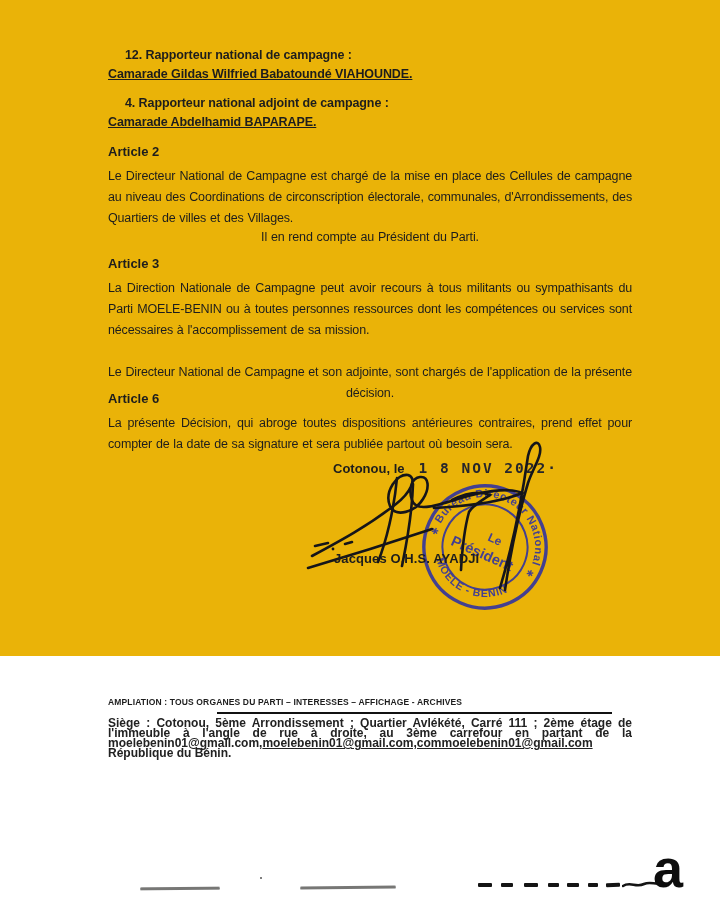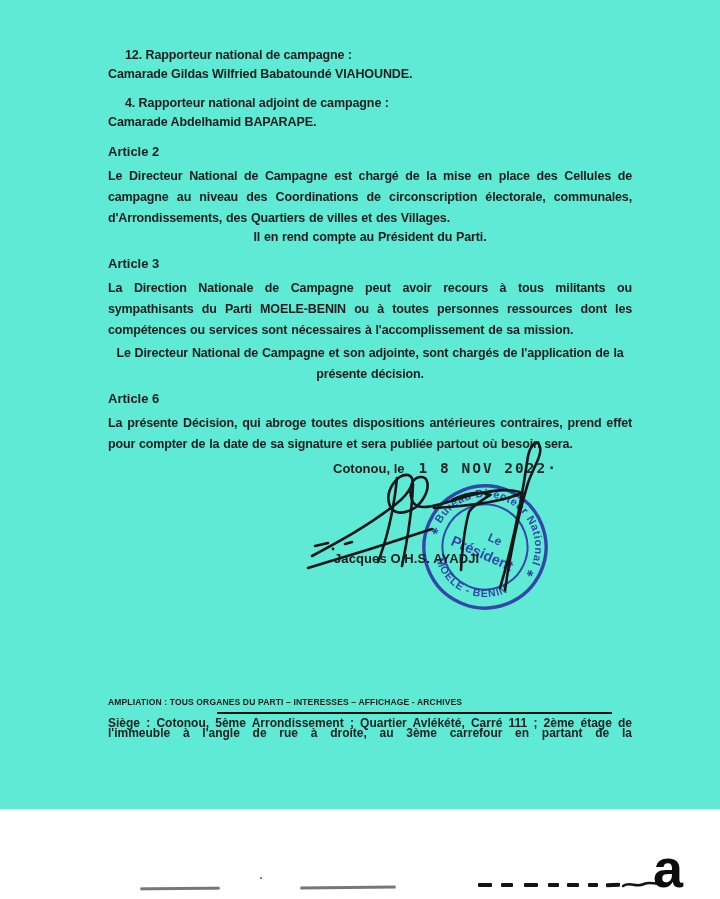--- a/index.html
+++ b/index.html
@@ -2,27 +2,27 @@
 <html><head>
 <meta charset="utf-8">
 <style>
   html,body{margin:0;padding:0;}
   body{
     width:720px;height:899px;
     background:#ffffff;
     font-family:"Liberation Sans", sans-serif;
     overflow:hidden;
   }
-  .page{position:relative;width:720px;height:809px;background:#5eead4;color:#1d1d1d;}
+  .page{position:relative;width:720px;height:656px;background:#eab308;color:#1d1d1d;}
   .doc{position:absolute;left:0;top:0;width:720px;height:899px;}
   .blk{position:absolute;left:108px;width:524px;}
   .item-title{font-size:12.5px;font-weight:700;padding-left:17px;line-height:19px;letter-spacing:-0.1px;}
-  .item-name{font-size:12.5px;font-weight:700;line-height:19px;letter-spacing:-0.1px;}
+  .item-name{font-size:12.5px;font-weight:700;line-height:19px;letter-spacing:-0.1px;text-decoration:underline;}
   .art-h{font-size:13px;font-weight:700;line-height:18px;}
-  .para{font-size:12.5px;font-weight:700;line-height:21px;text-align:justify;letter-spacing:-0.15px;word-spacing:0.5px;}
+  .para{font-size:12.5px;font-weight:400;line-height:21px;text-align:justify;letter-spacing:-0.15px;word-spacing:0.5px;}
   .para-single{text-align:center;}
   .dateline{position:absolute;left:333px;top:459px;white-space:nowrap;}
   .place{font-size:13px;font-weight:700;display:inline-block;text-align:center;}
   .datestamp{font-family:"DejaVu Sans Mono", monospace;font-size:14.5px;font-weight:700;
     letter-spacing:2px;display:inline-block;margin-left:14px;color:#26262c;}
   .stamp{position:absolute;left:418px;top:480px;width:134px;height:134px;
     transform:rotate(24deg);opacity:0.88;}
   .sig-svg{position:absolute;left:300px;top:438px;width:250px;height:195px;}
   .signatory{position:absolute;left:334px;top:551px;font-size:13px;font-weight:700;letter-spacing:0.1px;text-align:center;}
   .ampliation{position:absolute;left:108px;top:697px;font-size:8.5px;font-weight:700;letter-spacing:0.15px;}
@@ -64,21 +64,21 @@
       <div class="item-name">Camarade Abdelhamid BAPARAPE.</div>
     </div>
 
     <div class="blk art-h" style="top:143px">Article 2</div>
     <div class="blk para" style="top:166px">Le Directeur National de Campagne est chargé de la mise en place des Cellules de campagne au niveau des Coordinations de circonscription électorale, communales, d'Arrondissements, des Quartiers de villes et des Villages.</div>
     <div class="blk para para-single" style="top:227px">Il en rend compte au Président du Parti.</div>
 
     <div class="blk art-h" style="top:255px">Article 3</div>
     <div class="blk para" style="top:278px">La Direction Nationale de Campagne peut avoir recours à tous militants ou sympathisants du Parti MOELE-BENIN ou à toutes personnes ressources dont les compétences ou services sont nécessaires à l'accomplissement de sa mission.</div>
 
-    <div class="blk para para-single" style="top:343px">Le Directeur National de Campagne et son adjointe, sont chargés de l'application de la présente décision.</div>
+    <div class="blk para para-single" style="top:362px">Le Directeur National de Campagne et son adjointe, sont chargés de l'application de la présente décision.</div>
 
     <div class="blk art-h" style="top:390px">Article 6</div>
     <div class="blk para" style="top:413px">La présente Décision, qui abroge toutes dispositions antérieures contraires, prend effet pour compter de la date de sa signature et sera publiée partout où besoin sera.</div>
 
     <div class="dateline">
       <span class="place">Cotonou, le</span><span class="datestamp">1 8 NOV 2022·</span>
     </div>
 
     <svg class="stamp" viewBox="0 0 134 134">
       <defs>
@@ -113,20 +113,21 @@
       </g>
     </svg>
 
     <div class="signatory">Jacques O.H.S. AYADJI</div>
 
     <div class="ampliation">AMPLIATION : TOUS ORGANES DU PARTI – INTERESSES – AFFICHAGE - ARCHIVES</div>
     <div class="rule"></div>
 
     <div class="footer">
       <div class="fline">Siège : Cotonou, 5ème Arrondissement ; Quartier Avlékété, Carré 111 ; 2ème étage de l'immeuble à l'angle de rue à droite, au 3ème carrefour en partant de la</div>
+      <div class="fline3"><span>moelebenin01@gmail.com,</span><span class="ul">moelebenin01@gmail.com,commoelebenin01@gmail.com</span><span> République du Bénin.</span></div>
     </div>
 
     <div class="smudge smudge1"></div>
     <div class="smudge smudge2"></div>
     <div class="specdot"></div>
     <div class="dash d1"></div>
     <div class="dash d2"></div>
     <div class="dash d3"></div>
     <div class="dash d4"></div>
     <div class="dash d5"></div>

